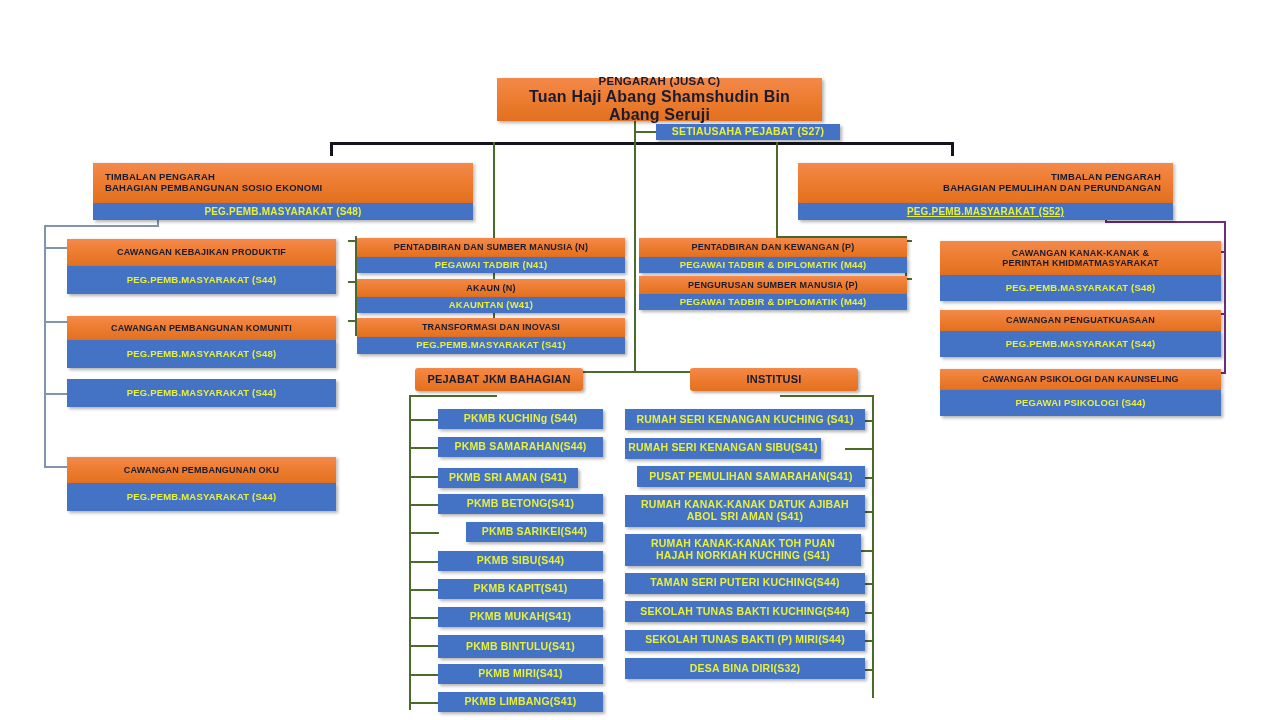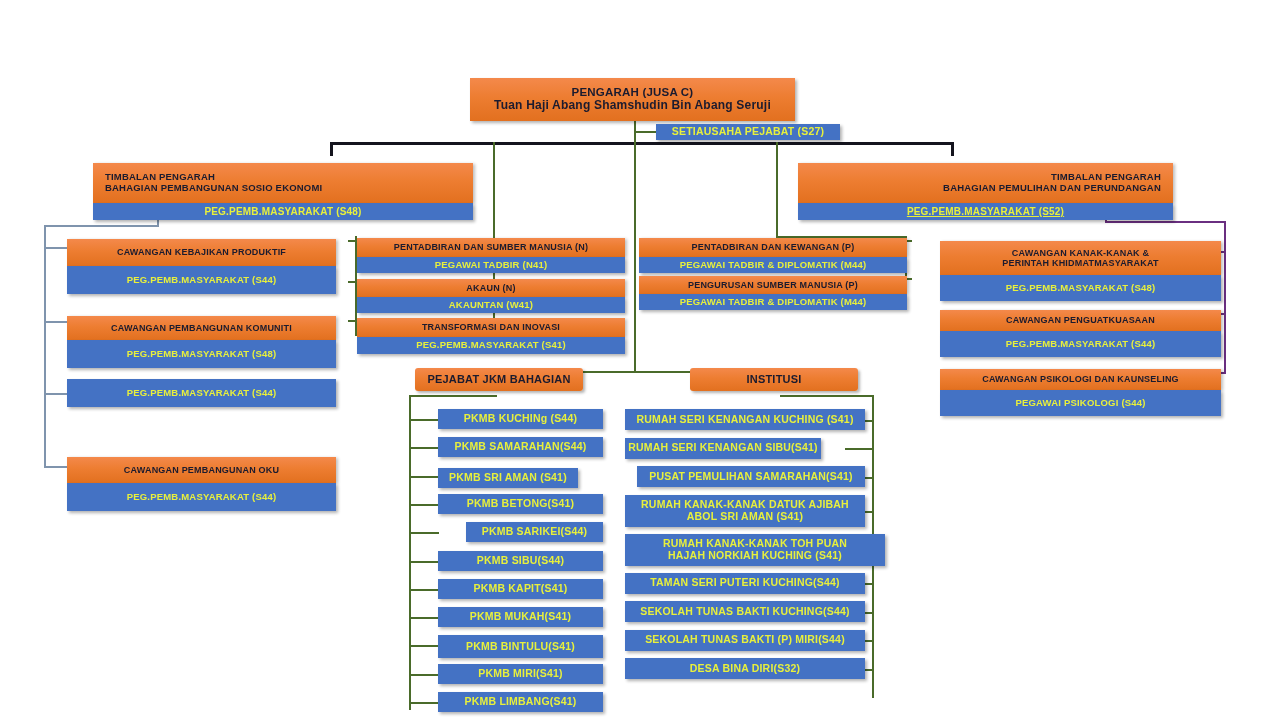--- a/index.html
+++ b/index.html
@@ -32,21 +32,21 @@
     font-weight:bold;
     letter-spacing:.2px;
   }
   .bar.blue.solo{box-shadow:2px 2px 3px rgba(0,0,0,.30);}
   .stack .bar.orange{box-shadow:2px 1px 3px rgba(0,0,0,.25);margin-top:7px;}
   .stack .bar.blue{box-shadow:2px 2px 3px rgba(0,0,0,.30);}
 
   
   .title-box .bar{font-size:11.5px;padding:4px 6px;flex-direction:column;}
   .title-box .bar .l1{display:block;}
-  .title-box .bar .l2{display:block;font-size:12px;}
+  .title-box .bar .l2{display:block;font-size:16px;}
 
   .dept .bar.orange{font-size:9.5px;padding:3px 8px;}
   .dept .bar.blue{font-size:10px;}
 
   .leaf .bar.orange{font-size:9px;}
   .leaf .bar.blue{font-size:9.5px;}
 
   .listitem .bar.blue{font-size:10.5px;}
 
   .sect .bar.orange{font-size:11px;border-radius:3px;}
@@ -106,21 +106,21 @@
   <div class="line lnk-purple" style="left:1210px;top:313px;width:16px;height:2px;"></div>
   <div class="line lnk-purple" style="left:1210px;top:372px;width:16px;height:2px;"></div>
 
   <div class="line lnk-green" style="left:409px;top:395px;width:2px;height:315px;"></div>
   <div class="line lnk-green" style="left:409px;top:395px;width:88px;height:2px;"></div>
 
   <div class="line lnk-green" style="left:872px;top:395px;width:2px;height:303px;"></div>
   <div class="line lnk-green" style="left:780px;top:395px;width:94px;height:2px;"></div>
 
   <div class="node title-box" style="left:470px;top:78px;width:325px;">
-    <div class="bar orange" style="height:43px;">
+    <div class="bar orange" style="height:43px;margin-left:27px;">
       <span class="l1">PENGARAH (JUSA C)</span>
       <span class="l2">Tuan Haji Abang Shamshudin Bin Abang Seruji</span>
     </div>
   </div>
 
   <div class="node" style="left:656px;top:124px;width:184px;">
     <div class="bar blue solo" style="height:16px;font-size:10.5px;">SETIAUSAHA PEJABAT (S27)</div>
   </div>
 
   <div class="node dept stack" style="left:93px;top:156px;width:380px;">
@@ -267,21 +267,21 @@
         </div>
       </div>
       <div class="line lnk-green" style="left: 845px; top: 510.5px; width: 29px; height: 2px;"></div>
       <div class="node listitem" style="left: 625px; top: 494.5px; width: 240px;">
         <div class="bar blue solo" style="height: 32px; flex-direction: column;">
           <span>RUMAH KANAK-KANAK DATUK AJIBAH</span>
           <span>ABOL SRI AMAN (S41)</span>
         </div>
       </div>
       <div class="line lnk-green" style="left: 845px; top: 549.5px; width: 29px; height: 2px;"></div>
-      <div class="node listitem" style="left: 625px; top: 533.5px; width: 260px;">
+      <div class="node listitem" style="left: 625px; top: 533.5px; width: 236px;">
         <div class="bar blue solo" style="height: 32px; flex-direction: column;">
           <span>RUMAH KANAK-KANAK TOH PUAN</span>
           <span>HAJAH NORKIAH KUCHING (S41)</span>
         </div>
       </div>
       <div class="line lnk-green" style="left: 845px; top: 583px; width: 29px; height: 2px;"></div>
       <div class="node listitem" style="left: 625px; top: 572.5px; width: 240px;">
         <div class="bar blue solo" style="height: 21px; flex-direction: column;">
           <span>TAMAN SERI PUTERI KUCHING(S44)</span>
         </div>

